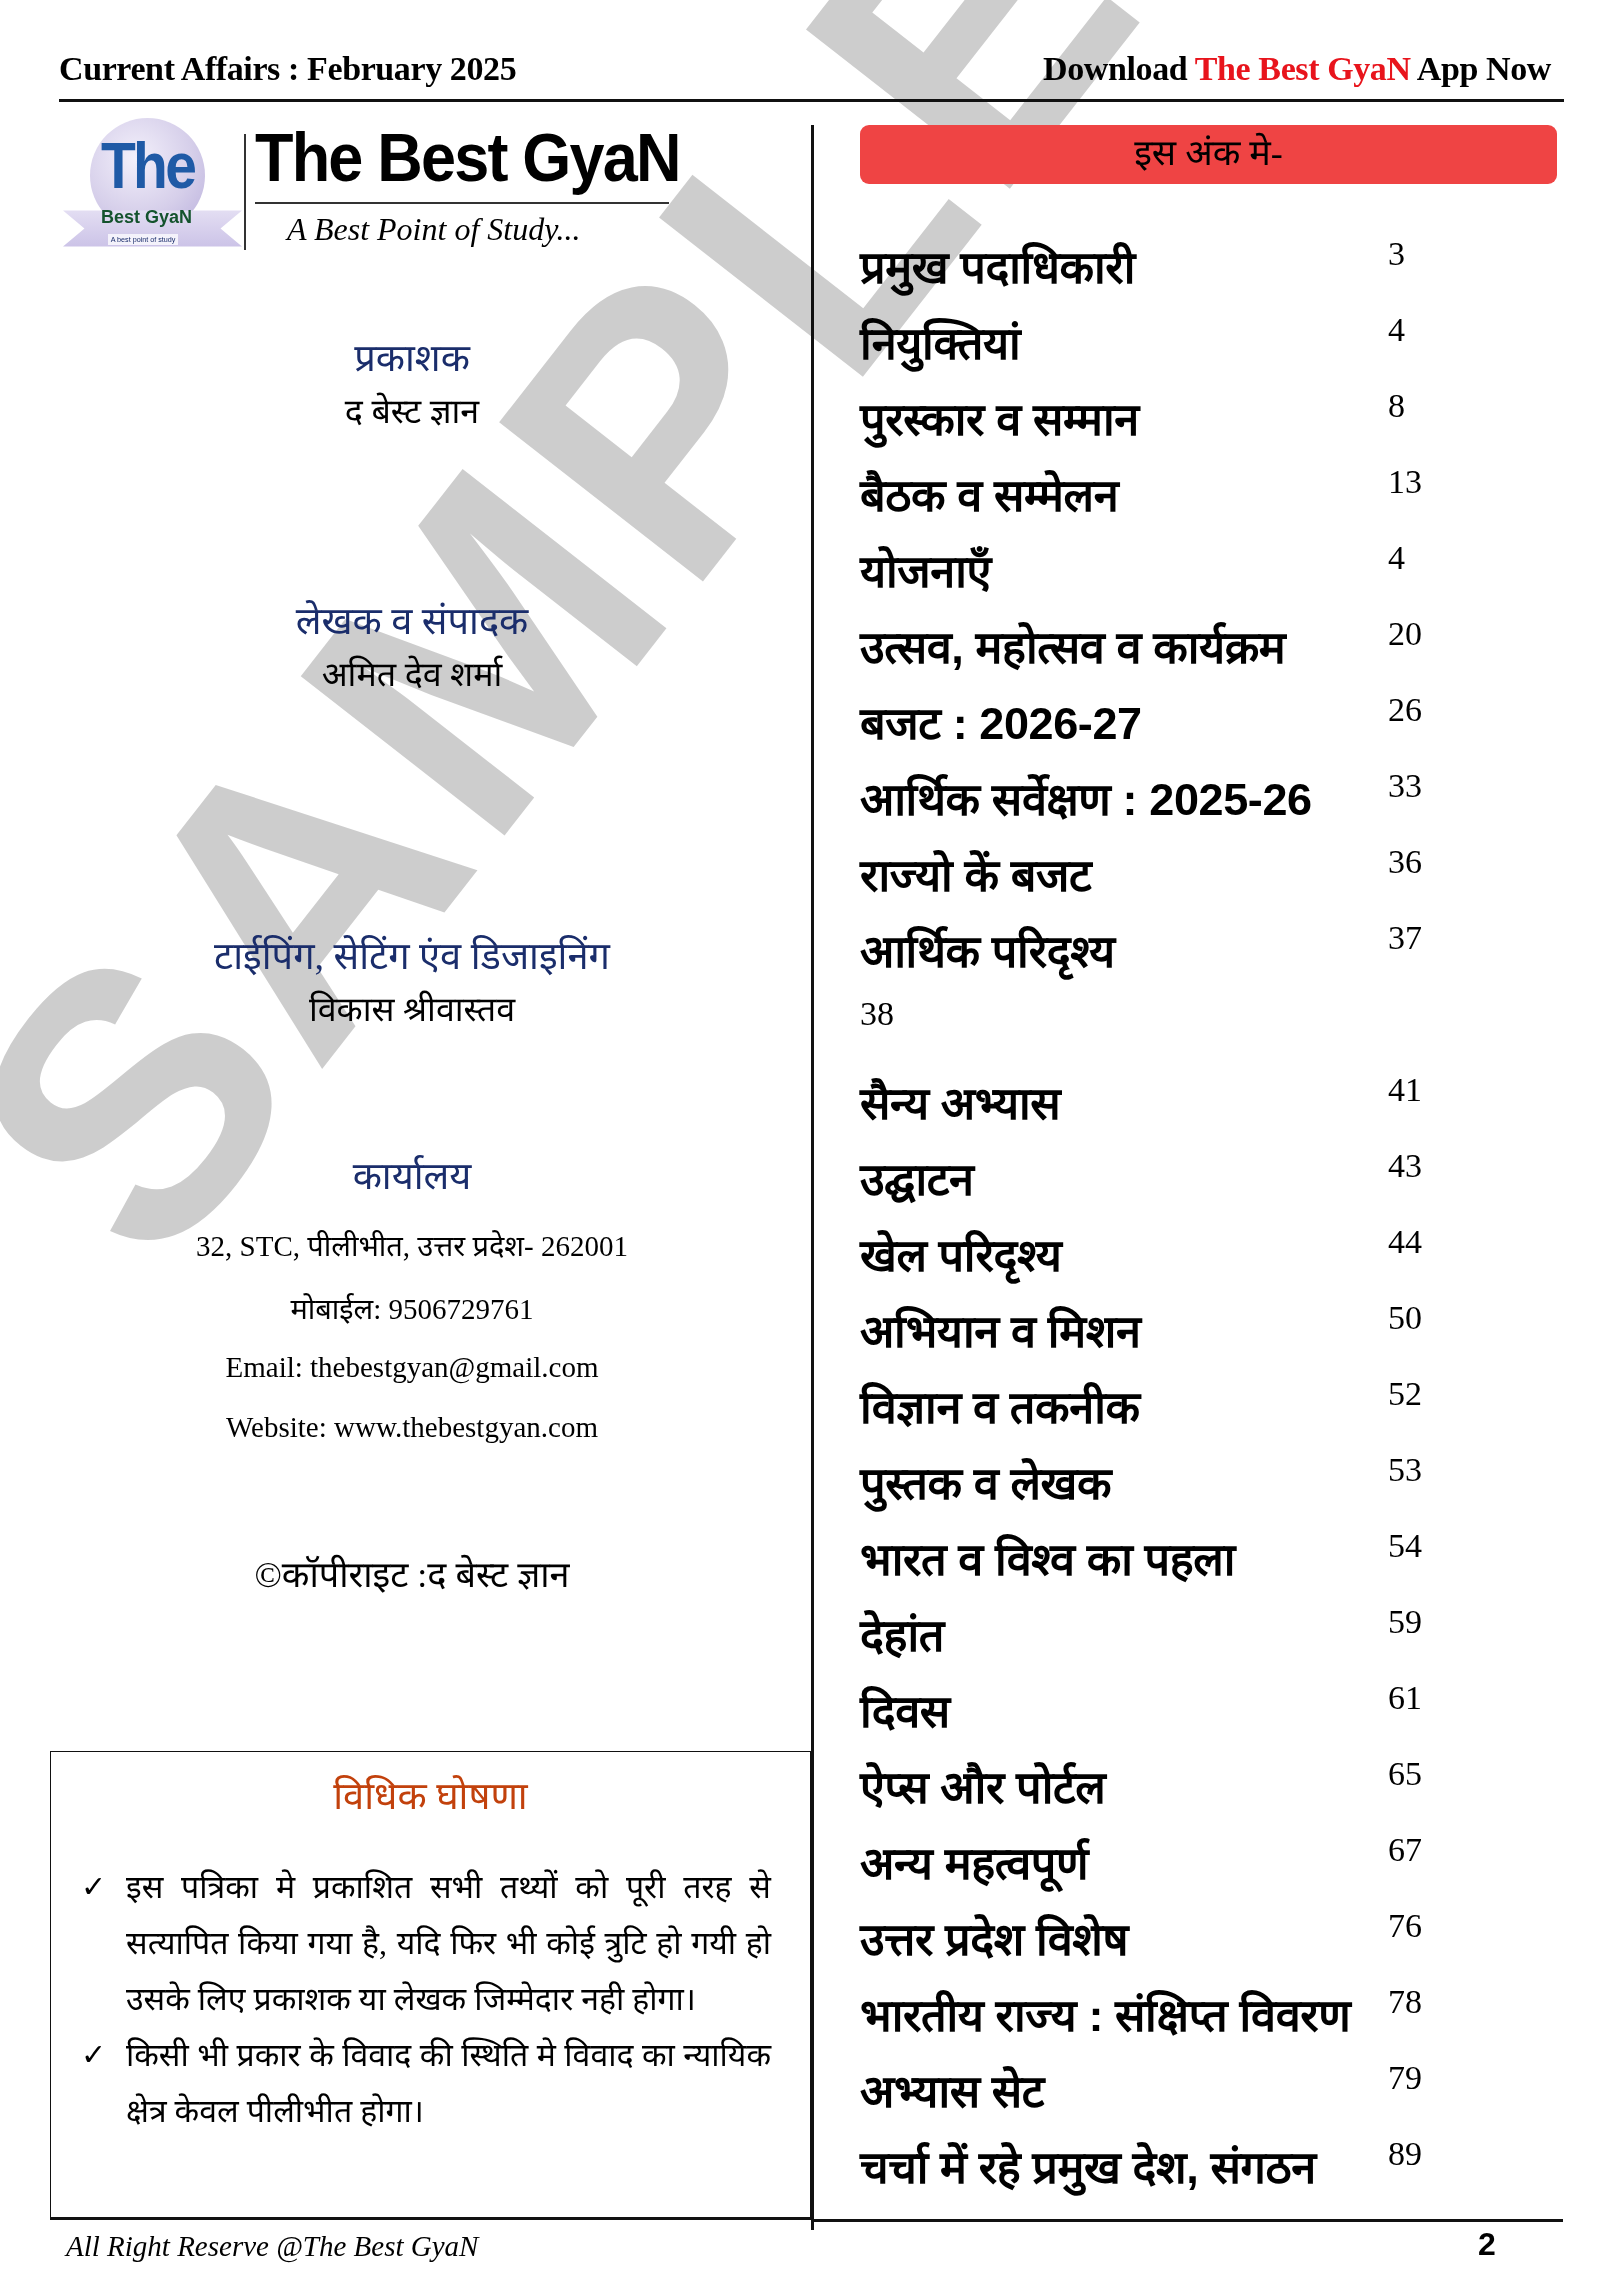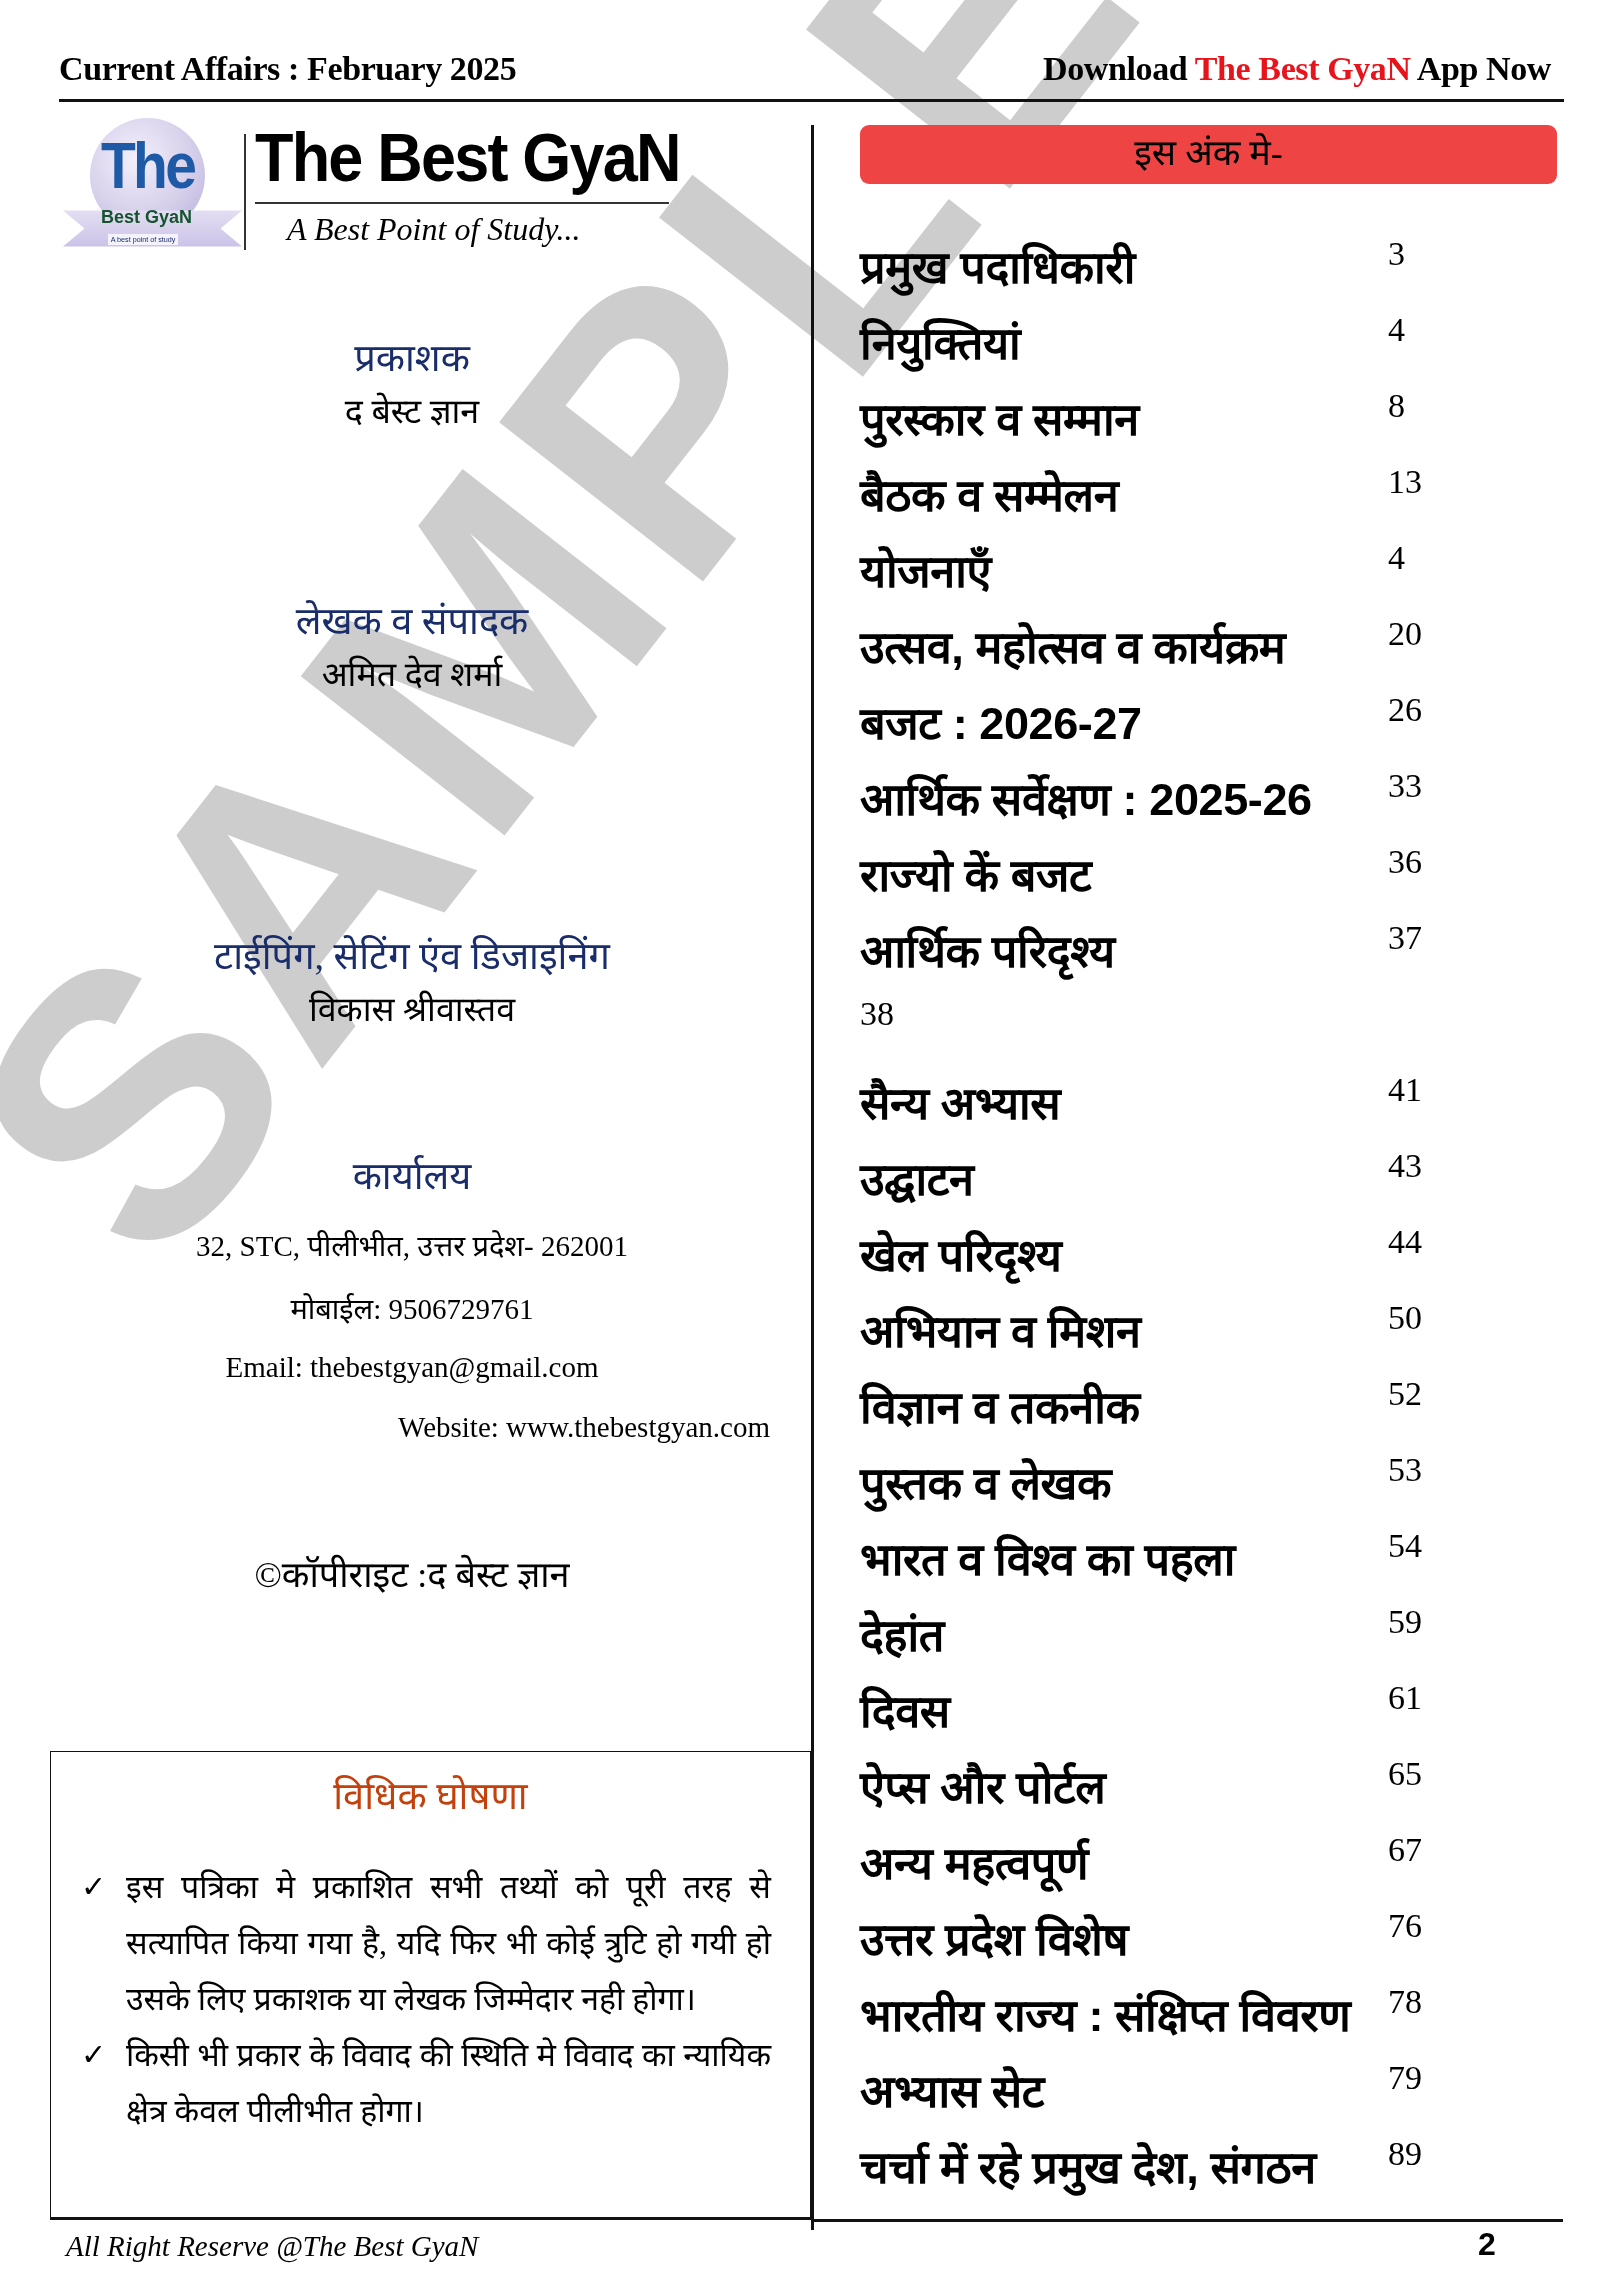--- a/index.html
+++ b/index.html
@@ -88,21 +88,21 @@
   <div class="label">टाईपिंग, सेटिंग एंव डिजाइनिंग</div>
   <div class="value">विकास श्रीवास्तव</div>
 </div>
 <div class="info" style="top:1148px;">
   <div class="label">कार्यालय</div>
 </div>
 
 <div class="contact" style="top:1225px;">32, STC, पीलीभीत,  उत्तर प्रदेश-  262001</div>
 <div class="contact" style="top:1288px;">मोबाईल:  9506729761</div>
 <div class="contact" style="top:1351px;">Email: thebestgyan@gmail.com</div>
-<div class="contact" style="top:1411px;text-align:right;">Website: www.thebestgyan.com</div>
+<div class="contact" style="top:1411px;">Website: www.thebestgyan.com</div>
 
 <div class="copyright">©कॉपीराइट  :द बेस्ट ज्ञान</div>
 
 <div class="disclaimer">
   <div class="title">विधिक घोषणा</div>
   <ul>
     <li><span class="check">✓</span><span>इस पत्रिका मे प्रकाशित सभी तथ्यों को पूरी तरह से सत्यापित किया गया है, यदि फिर भी कोई त्रुटि हो गयी हो उसके लिए प्रकाशक या लेखक जिम्मेदार नही होगा।</span></li>
     <li><span class="check">✓</span><span>किसी भी प्रकार के विवाद की स्थिति मे विवाद का न्यायिक क्षेत्र केवल पीलीभीत होगा।</span></li>
   </ul>
 </div>

